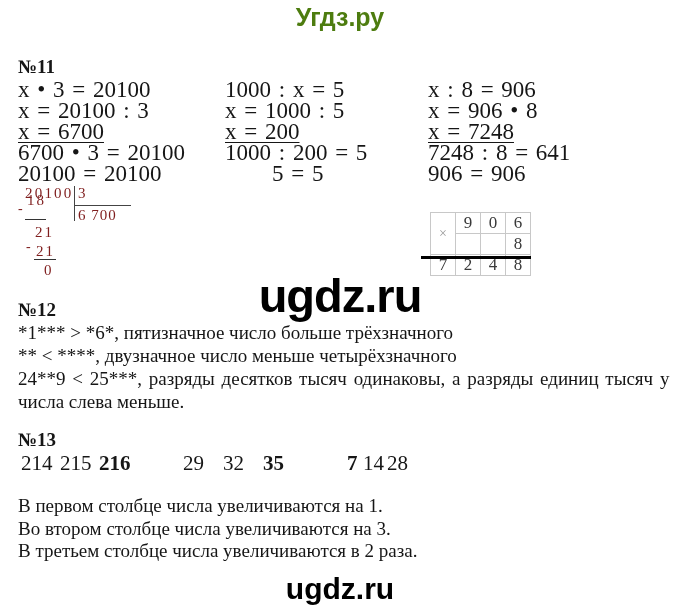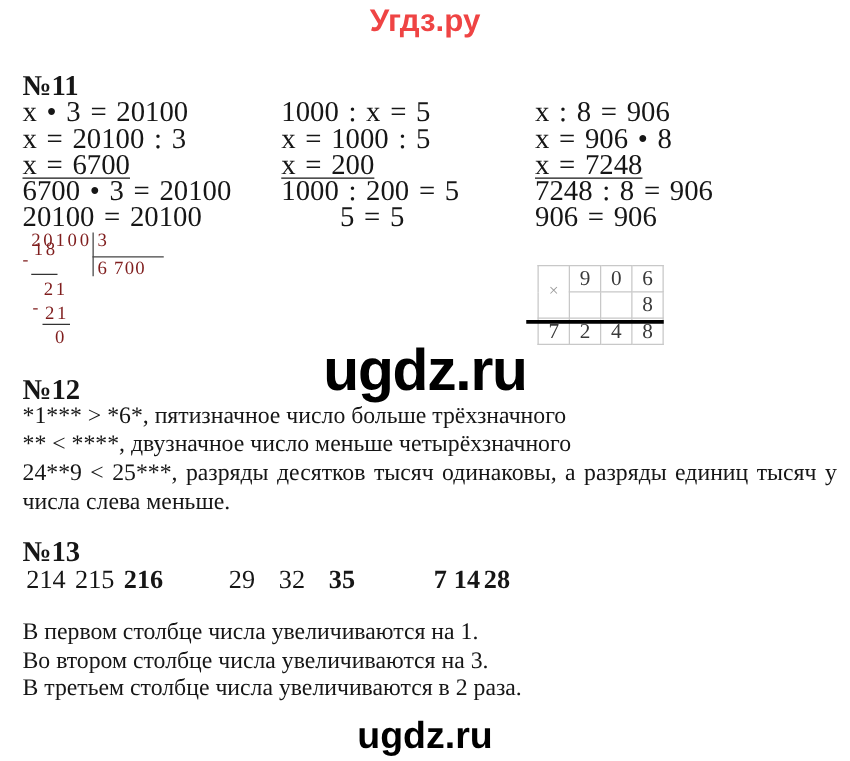--- a/index.html
+++ b/index.html
@@ -2,23 +2,23 @@
 <html><head>
 <meta charset="utf-8">
 <style>
   html,body { margin:0; padding:0; }
   body {
     width:680px; height:609px; background:#ffffff; position:relative;
     font-family:"Liberation Serif", serif; color:#161616; overflow:hidden;
   }
   .site-header {
     position:absolute; top:3px; left:0; width:680px; text-align:center;
-    font-family:"Liberation Sans", sans-serif; font-weight:bold; font-size:25px; color:#ef4444;
+    font-family:"Liberation Sans", sans-serif; font-weight:bold; font-size:25px; color:#4d7c0f;
   }
-  .task-label { position:absolute; left:18px; font-weight:bold; font-size:23px; }
+  .task-label { position:absolute; left:18px; font-weight:bold; font-size:19px; }
   #t11-label { top:56px; }
   #t12-label { top:299px; }
   #t13-label { top:429px; }
 
   
   .eq-col { position:absolute; top:79px; font-size:23px; line-height:21px; word-spacing:2px; }
   .eq-col.c1 { left:18px; }
   .eq-col.c2 { left:225px; }
   .eq-col.c3 { left:428px; }
   .eq { height:21px; white-space:pre; }
@@ -67,21 +67,21 @@
   .t13-row { position:relative; height:23px; width:650px; }
   .grp { position:absolute; top:0; white-space:nowrap; }
   .grp.g1 { left:0; }
   .grp.g2 { left:162px; }
   .grp.g3 { left:326px; }
   .grp span { display:inline-block; }
   .g1 span { width:39px; }
   .g2 span.wA { width:40px; }
   .g2 span.wB { width:47px; }
   .g3 span.wS { width:16px; }
-  .g3 span.wM { width:24px;font-weight:bold; }
+  .g3 span.wM { width:24px; }
   .b { font-weight:bold; }
   .t13-notes { position:absolute; left:18px; top:495px; font-size:19px; line-height:22.7px; }
   .t13-notes .line { white-space:pre; }
 </style>
 </head>
 <body>
 
 <div class="site-header">Угдз.ру</div>
 
 <div class="task-label" id="t11-label">№11</div>
@@ -99,21 +99,21 @@
   <div class="eq">x = 1000 : 5</div>
   <div class="eq answer">x = 200</div>
   <div class="eq">1000 : 200 = 5</div>
   <div class="eq indent">5 = 5</div>
 </div>
 
 <div class="eq-col c3">
   <div class="eq">x : 8 = 906</div>
   <div class="eq">x = 906 • 8</div>
   <div class="eq answer">x = 7248</div>
-  <div class="eq">7248 : 8 = 906</div>
+  <div class="eq">7248 : 8 = 641</div>
   <div class="eq">906 = 906</div>
 </div>
 
 <div class="division">
   <span class="dv-dividend">20100</span>
   <div class="dv-vline"></div>
   <span class="dv-divisor">3</span>
   <div class="dv-hline"></div>
   <span class="dv-m1">-</span>
   <span class="dv-sub1">18</span>

